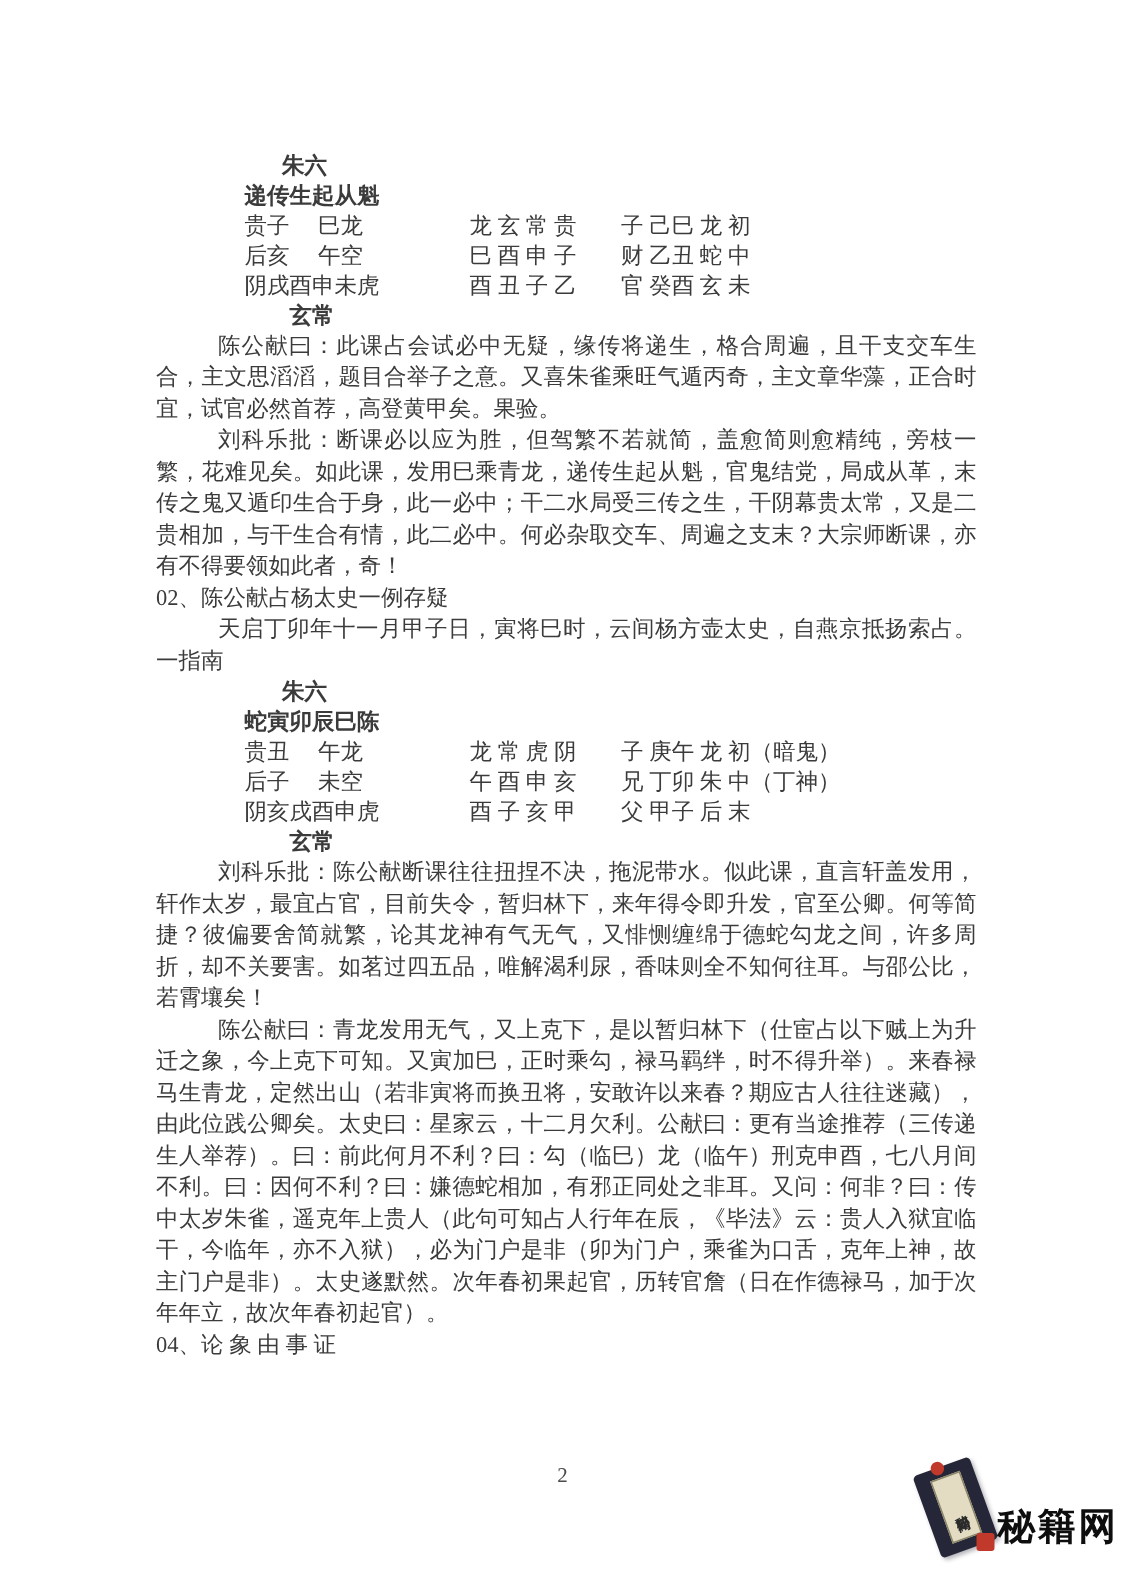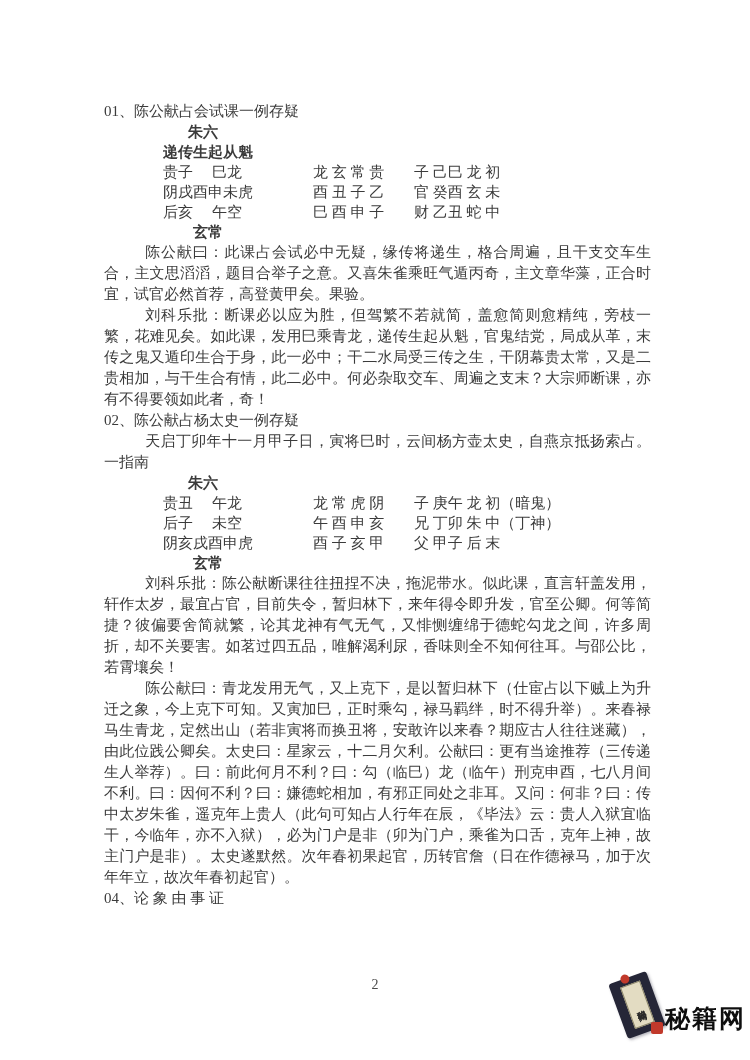--- a/index.html
+++ b/index.html
@@ -93,54 +93,54 @@
     white-space:nowrap;
     font-family:"Liberation Serif","DejaVu Serif",serif;
   }
 </style>
 </head>
 <body>
 
 <div class="page">
   <div class="content">
 
-    <h2 class="sec-title">01、陈公献占会试课一例存疑</h2>
 
     <div class="chart">
       <div class="chart-line chart-top">朱六</div>
       <div class="chart-line chart-ring">递传生起从魁</div>
       <div class="chart-row">
         <span class="cc1">贵子</span>
         <span class="cc2">巳龙</span>
         <span class="cc3">龙 玄 常 贵</span>
         <span class="cc4">子 己巳 龙 初</span>
       </div>
       <div class="chart-row">
+        <span class="cc1">后亥</span>
+        <span class="cc2">午空</span>
+        <span class="cc3">巳 酉 申 子</span>
+        <span class="cc4">财 乙丑 蛇 中</span>
+      </div>
+      <div class="chart-row">
         <span class="cc1">阴戌酉申未虎</span>
         <span class="cc2"></span>
         <span class="cc3">酉 丑 子 乙</span>
         <span class="cc4">官 癸酉 玄 未</span>
-      </div>
-      <div class="chart-row">
-        <span class="cc1">后亥</span>
-        <span class="cc2">午空</span>
-        <span class="cc3">巳 酉 申 子</span>
-        <span class="cc4">财 乙丑 蛇 中</span>
       </div>
       <div class="chart-line chart-bottom">玄常</div>
     </div>
 
     <p class="para">陈公献曰：此课占会试必中无疑，缘传将递生，格合周遍，且干支交车生合，主文思滔滔，题目合举子之意。又喜朱雀乘旺气遁丙奇，主文章华藻，正合时宜，试官必然首荐，高登黄甲矣。果验。</p>
     <p class="para">刘科乐批：断课必以应为胜，但驾繁不若就简，盖愈简则愈精纯，旁枝一繁，花难见矣。如此课，发用巳乘青龙，递传生起从魁，官鬼结党，局成从革，末传之鬼又遁印生合于身，此一必中；干二水局受三传之生，干阴幕贵太常，又是二贵相加，与干生合有情，此二必中。何必杂取交车、周遍之支末？大宗师断课，亦有不得要领如此者，奇！</p>
 
     <h2 class="sec-title">02、陈公献占杨太史一例存疑</h2>
     <p class="intro">天启丁卯年十一月甲子日，寅将巳时，云间杨方壶太史，自燕京抵扬索占。一指南</p>
 
     <div class="chart">
       <div class="chart-line chart-top">朱六</div>
+      <div class="chart-line chart-ring">蛇寅卯辰巳陈</div>
       <div class="chart-row">
         <span class="cc1">贵丑</span>
         <span class="cc2">午龙</span>
         <span class="cc3">龙 常 虎 阴</span>
         <span class="cc4">子 庚午 龙 初（暗鬼）</span>
       </div>
       <div class="chart-row">
         <span class="cc1">后子</span>
         <span class="cc2">未空</span>
         <span class="cc3">午 酉 申 亥</span>

